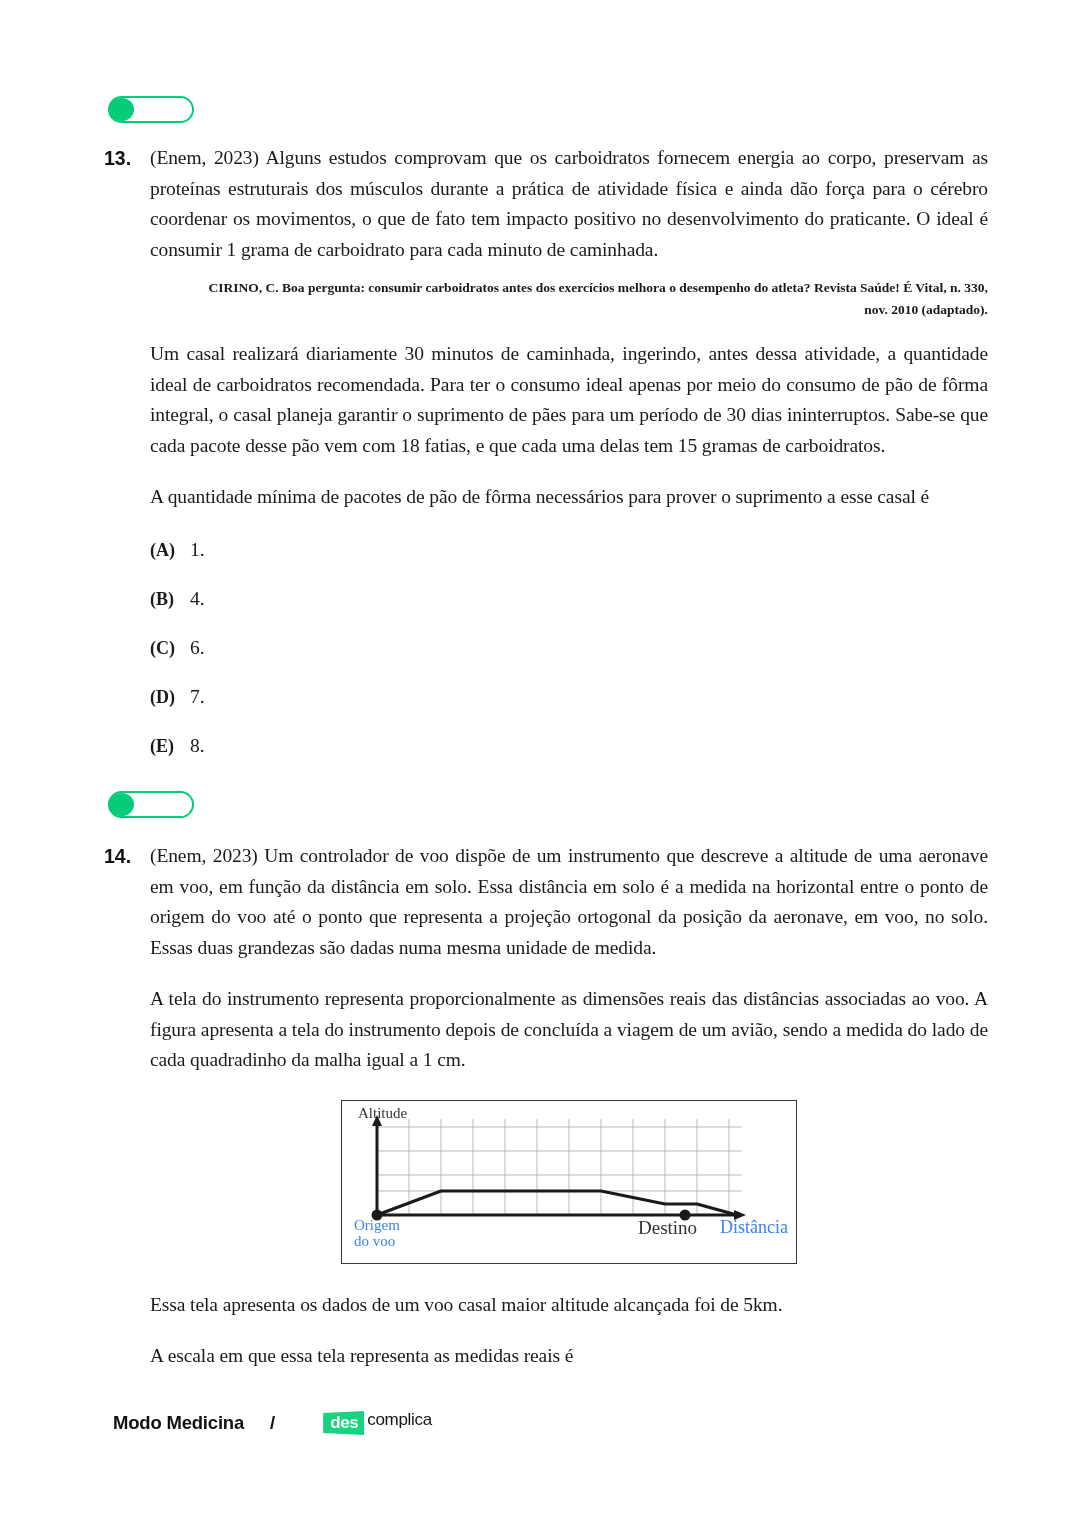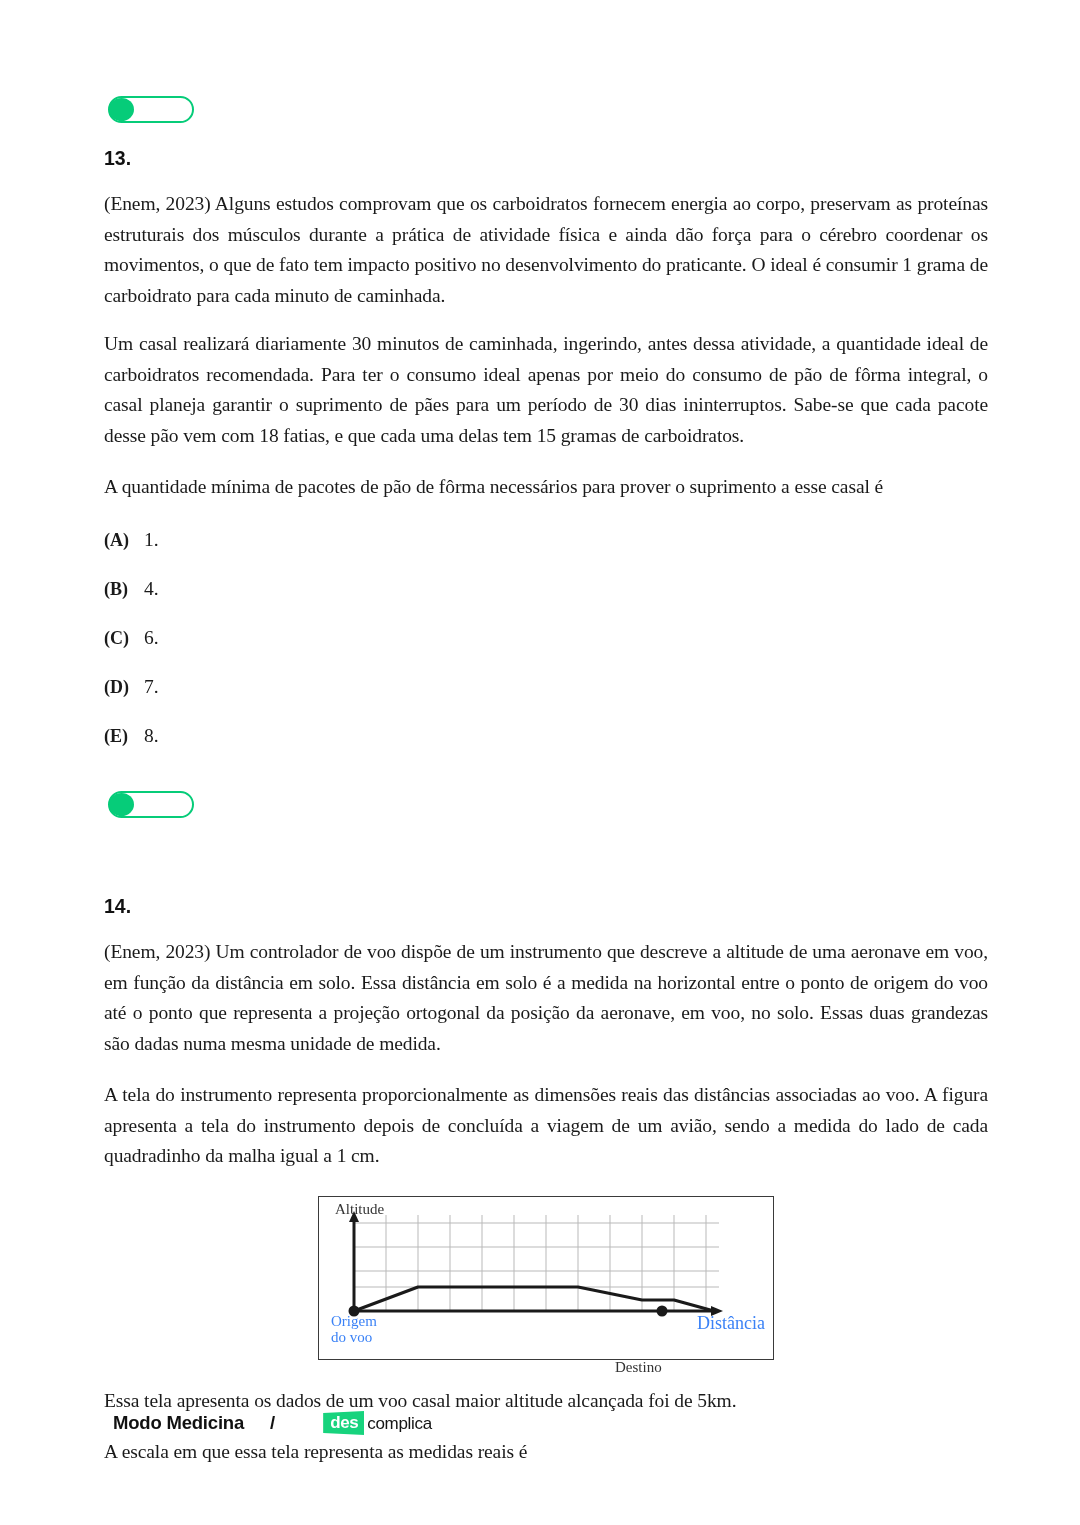--- a/index.html
+++ b/index.html
@@ -137,21 +137,20 @@
     letter-spacing: -0.2px;
   }
   .footer-sep {
     font-weight: bold;
     font-size: 18.5px;
     color: #111;
     margin-left: 2px;
   }
   .logo {
     display: flex;
-    align-items: center;
     margin-left: 24px;
   }
   .logo-mark {
     background: #17d37d;
     color: #ffffff;
     font-weight: bold;
     font-size: 17px;
     padding: 3px 6px 4px 7px;
     letter-spacing: -0.4px;
     clip-path: polygon(0% 8%, 100% 0%, 100% 100%, 0% 92%);
@@ -159,37 +158,38 @@
   }
   .logo-word {
     color: #141414;
     font-size: 17px;
     letter-spacing: -0.3px;
     margin-left: 3px;
     line-height: 17px;
   }
 
   
-  .abs { position: absolute; flex-direction: column; }
+  .abs { position: absolute; }
 </style>
 </head>
 <body>
 
 <div class="page">
 
   <div class="abs" style="left:108px; top:96px;">
     <div class="toggle-pill">
       <div class="toggle-knob"></div>
     </div>
   </div>
 
   <div class="abs question" style="left:104px; top:143px; width:884px;">
     <div class="q-number">13.</div>
     <div class="q-body">
       <p class="para">(Enem, 2023) Alguns estudos comprovam que os carboidratos fornecem energia ao corpo, preservam as proteínas estruturais dos músculos durante a prática de atividade física e ainda dão força para o cérebro coordenar os movimentos, o que de fato tem impacto positivo no desenvolvimento do praticante. O ideal é consumir 1 grama de carboidrato para cada minuto de caminhada.</p>
+      <p class="citation">CIRINO, C. Boa pergunta: consumir carboidratos antes dos exercícios melhora o desempenho do atleta? Revista Saúde! É Vital, n. 330, nov. 2010 (adaptado).</p>
       <p class="para" style="margin-top:18px;">Um casal realizará diariamente 30 minutos de caminhada, ingerindo, antes dessa atividade, a quantidade ideal de carboidratos recomendada. Para ter o consumo ideal apenas por meio do consumo de pão de fôrma integral, o casal planeja garantir o suprimento de pães para um período de 30 dias ininterruptos. Sabe-se que cada pacote desse pão vem com 18 fatias, e que cada uma delas tem 15 gramas de carboidratos.</p>
       <p class="para">A quantidade mínima de pacotes de pão de fôrma necessários para prover o suprimento a esse casal é</p>
 
       <div class="options">
         <div class="option">
           <span class="option-letter">(A)</span>
           <span class="option-text">1.</span>
         </div>
         <div class="option">
           <span class="option-letter">(B)</span>
@@ -210,21 +210,21 @@
       </div>
     </div>
   </div>
 
   <div class="abs" style="left:108px; top:791px;">
     <div class="toggle-pill">
       <div class="toggle-knob"></div>
     </div>
   </div>
 
-  <div class="abs question" style="left:104px; top:891px; width:884px;">
+  <div class="abs question" style="left:104px; top:841px; width:884px;">
     <div class="q-number">14.</div>
     <div class="q-body">
       <p class="para">(Enem, 2023) Um controlador de voo dispõe de um instrumento que descreve a altitude de uma aeronave em voo, em função da distância em solo. Essa distância em solo é a medida na horizontal entre o ponto de origem do voo até o ponto que representa a projeção ortogonal da posição da aeronave, em voo, no solo. Essas duas grandezas são dadas numa mesma unidade de medida.</p>
       <p class="para">A tela do instrumento representa proporcionalmente as dimensões reais das distâncias associadas ao voo. A figura apresenta a tela do instrumento depois de concluída a viagem de um avião, sendo a medida do lado de cada quadradinho da malha igual a 1 cm.</p>
 
       <div class="figure-wrap">
         <div class="figure-box">
           <svg class="fig-svg" width="453" height="161" viewBox="0 0 453 161">
 
             <g stroke="#b9b9b9" stroke-width="1">
@@ -260,21 +260,21 @@
             <circle cx="343" cy="114" r="5.5" fill="#1a1a1a"></circle>
           </svg>
 
           <div class="abs" style="left:16px; top:4px; font-size:15px; color:#333;">Altitude</div>
 
           <div class="abs" style="left:12px; top:116px; font-size:15px; color:#3b82f6; line-height:16px;">
             <div>Origem</div>
             <div>do voo</div>
           </div>
 
-          <div class="abs" style="left:296px; top:116px; font-size:15px; color:#333;margin-top:46px;">Destino</div>
+          <div class="abs" style="left:296px; top:116px; font-size:19px; color:#333;">Destino</div>
 
           <div class="abs" style="left:378px; top:116px; font-size:18px; color:#3b82f6;">Distância</div>
         </div>
       </div>
 
       <p class="para" style="margin-top:26px;">Essa tela apresenta os dados de um voo casal maior altitude alcançada foi de 5km.</p>
       <p class="para">A escala em que essa tela representa as medidas reais é</p>
     </div>
   </div>
 

